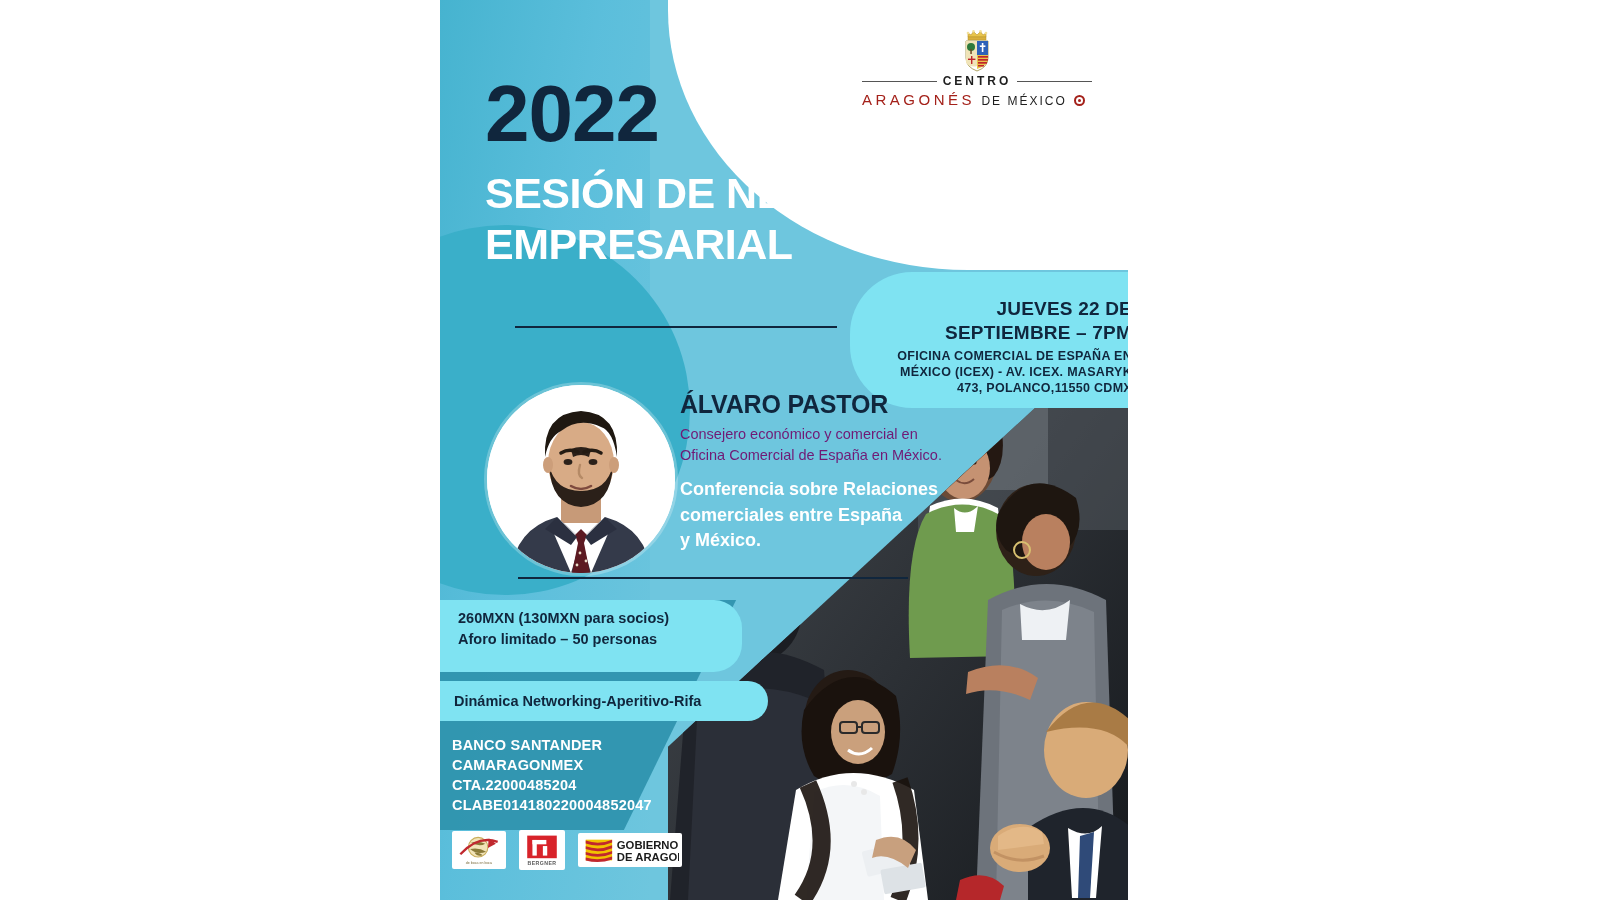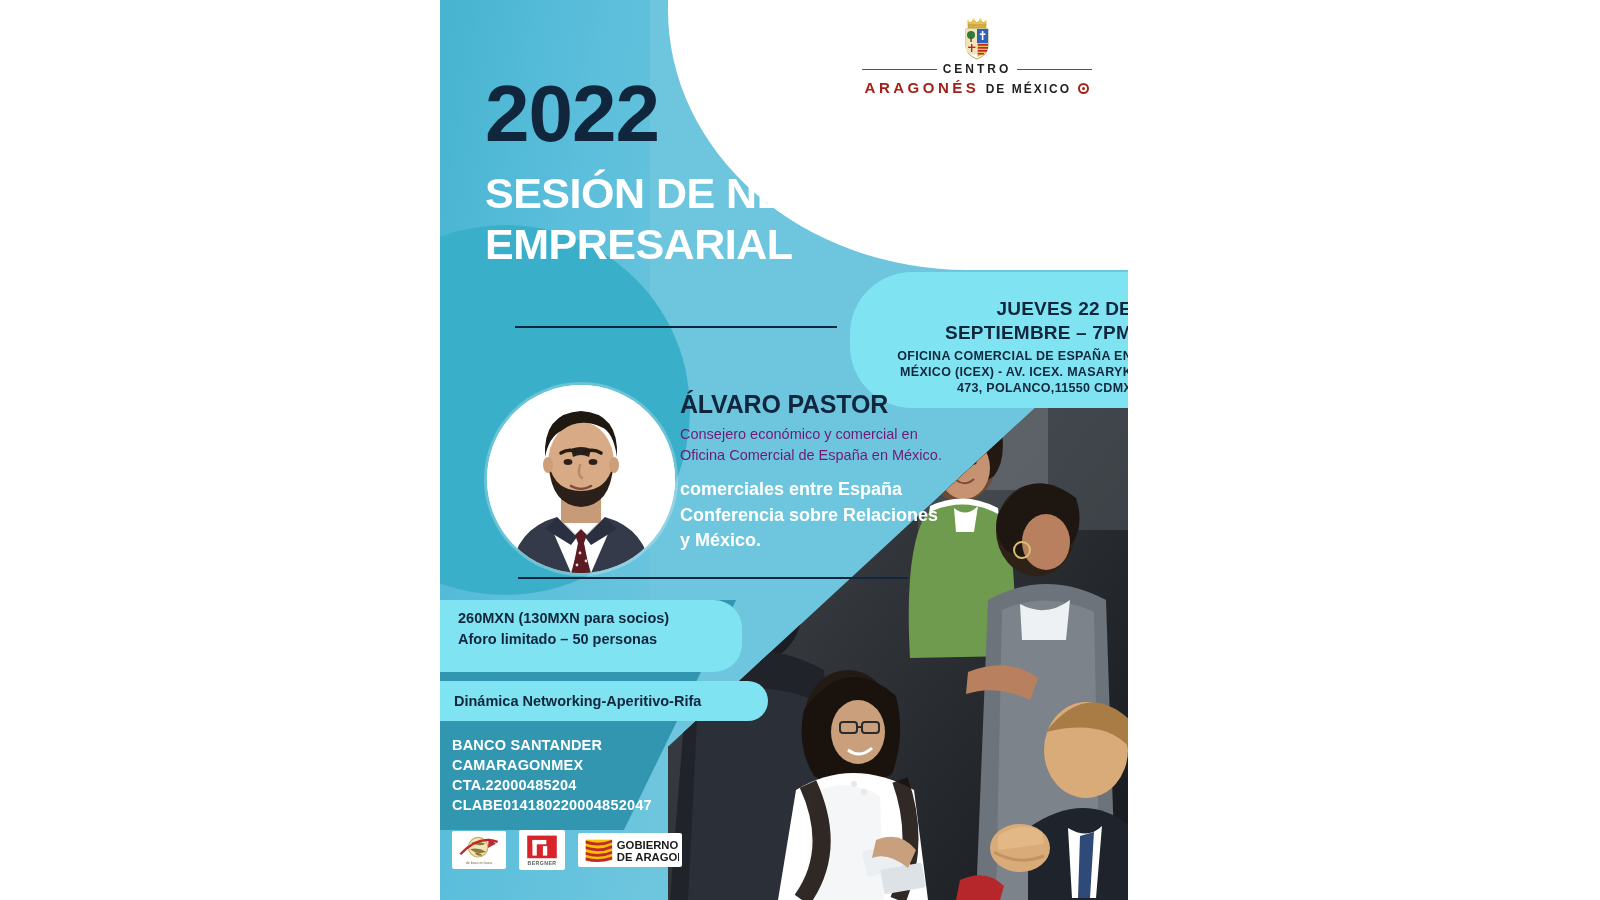--- a/index.html
+++ b/index.html
@@ -55,39 +55,39 @@
     position:absolute;
     right:0; top:-200px;
     width:460px; height:470px;
     background:#ffffff;
     border-bottom-left-radius:300px 260px;
   }
 
   
   .logo-wrap {
     position:absolute;
-    right:36px; top:16px;
+    right:36px; top:28px;
     width:230px;
-    text-align:center;
+    text-align:left;
     color:#1d1d1d;
   }
   .crest {
     width:34px; height:44px; margin:0 auto 2px auto;
     position:relative;
   }
   .logo-line1 {
     display:flex; align-items:center; justify-content:center;
     gap:6px;
     font-size:12px; letter-spacing:3px; font-weight:700;
     color:#1f1f1f;
   }
   .logo-line1 .rule { flex:1; height:1px; background:#555; }
   .logo-line2 {
     margin-top:3px;
-    font-size:14px; font-weight:700; letter-spacing:2.5px;
+    font-size:14px; font-weight:400; letter-spacing:2.5px;
     white-space:nowrap;
   }
   .logo-line2 .red { color:#a4211a; font-size:15px; letter-spacing:3.5px; }
   .logo-line2 .blk { color:#1f1f1f; font-size:12px; letter-spacing:2px; }
   .logo-dot {
     display:inline-block; width:11px; height:11px; border-radius:50%;
     border:2px solid #a4211a; position:relative; top:1px; margin-left:1px;
   }
   .logo-dot::after{
     content:""; position:absolute; left:2px; top:2px;
@@ -411,22 +411,22 @@
       </svg>
     </div>
 
     <div class="speaker-block">
       <div class="speaker-name">ÁLVARO PASTOR</div>
       <div class="speaker-role">
         <div>Consejero económico y comercial en</div>
         <div>Oficina Comercial de España en México.</div>
       </div>
       <div class="speaker-topic">
+        <div>Conferencia sobre Relaciones</div>
         <div>comerciales entre España</div>
-        <div>Conferencia sobre Relaciones</div>
         <div>y México.</div>
       </div>
     </div>
 
     <div class="rule-mid"></div>
 
     <div class="price-pill">
       <div>260MXN (130MXN para socios)</div>
       <div>Aforo limitado – 50 personas</div>
     </div>

